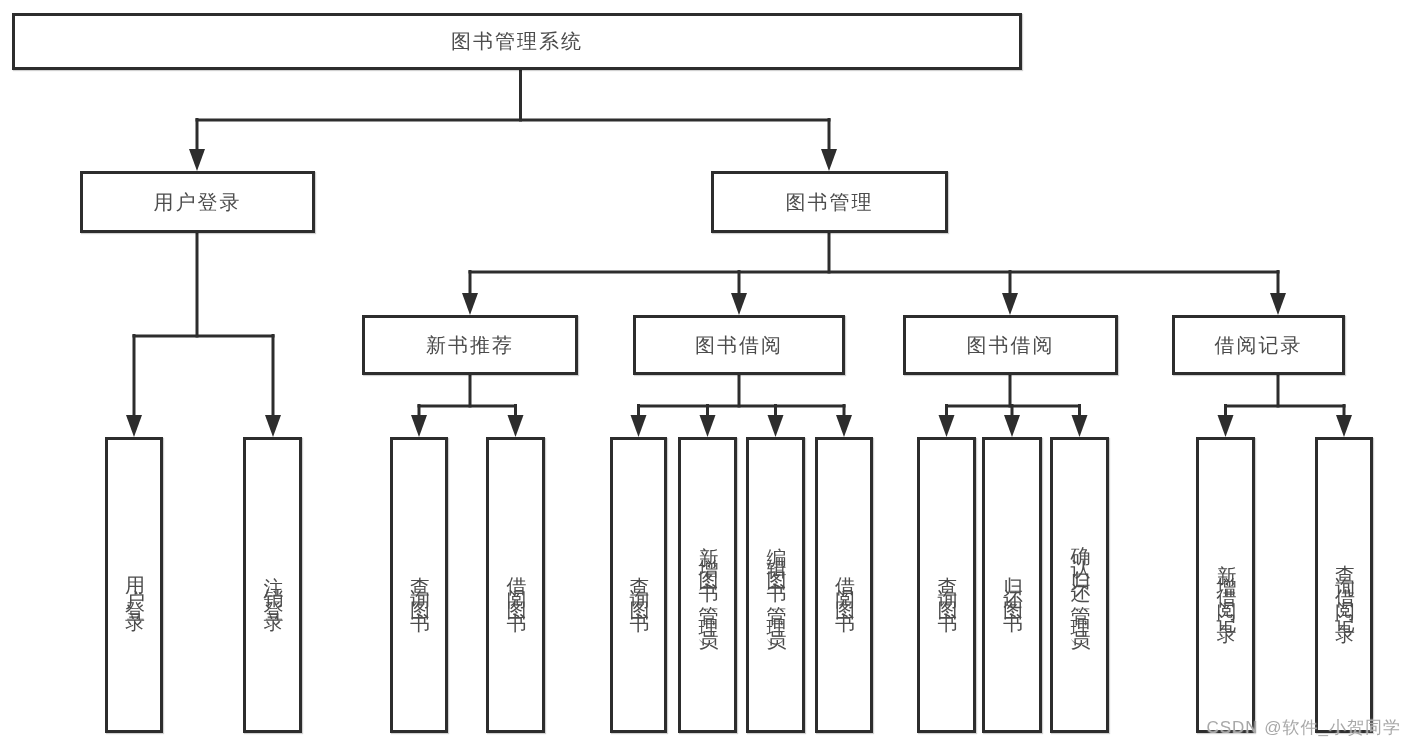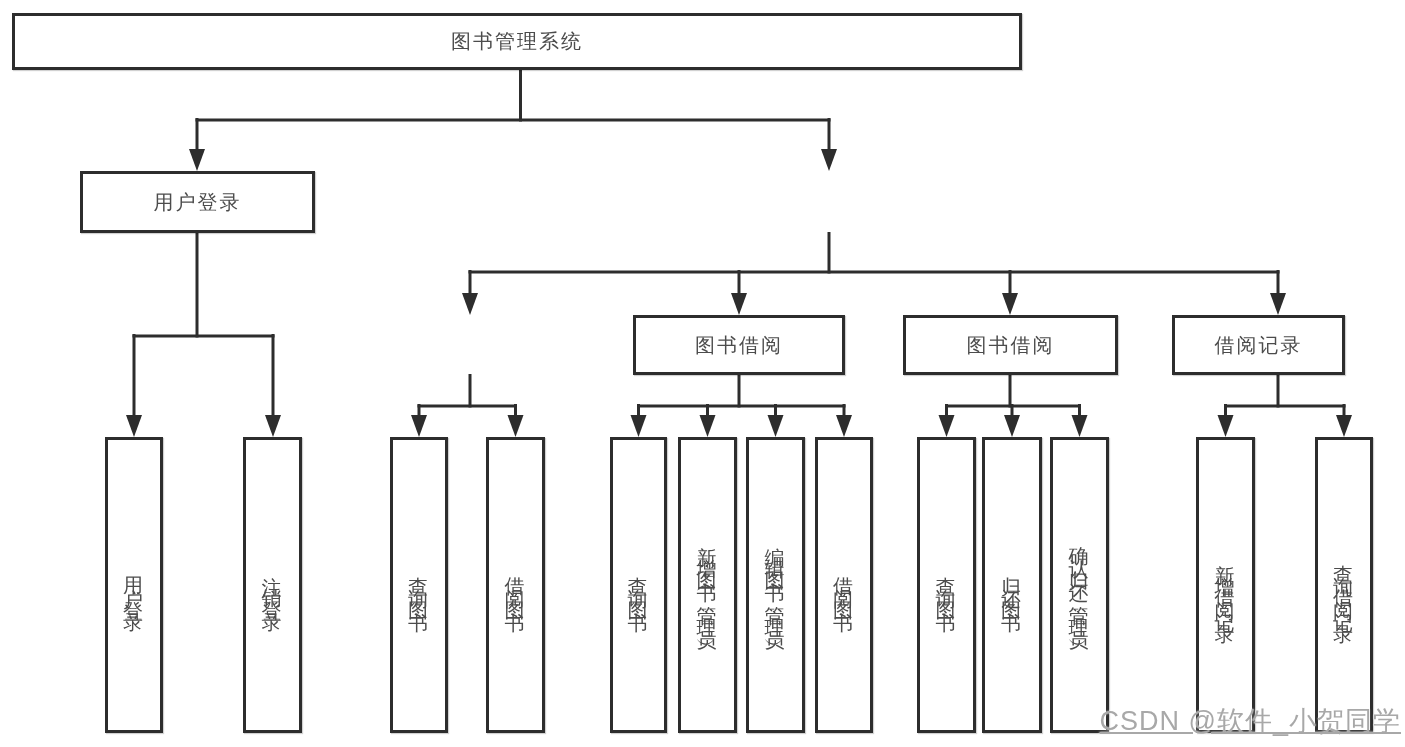--- a/index.html
+++ b/index.html
@@ -22,36 +22,35 @@
   .connectors polygon { fill: var(--line); }
   .node {
     position: absolute;
     background: #fff;
     border: 3px solid var(--box-border);
     box-shadow: 1px 1px 1px rgba(0,0,0,0.18);
     display: flex; align-items: center; justify-content: center;
     color: var(--box-text);
     font-size: 20px;
   }
-  .node .lbl { letter-spacing: 2px; white-space: nowrap; }
+  .node .lbl { letter-spacing: 2px; white-space: nowrap; font-family: Liberation Mono, monospace; }
   .node.v .lbl {
     writing-mode: vertical-rl;
     text-orientation: mixed;
     letter-spacing: 12px;
     white-space: nowrap;
   }
   .watermark {
     position: absolute;
     right: 4px; bottom: 8px;
-    font-size: 27px;
+    font-size: 17px;
     color: var(--watermark);
     letter-spacing: 1px;
     text-shadow: 0 0 2px #ffffff;
     white-space: nowrap;
-    text-decoration: underline;
   }
 </style>
 </head>
 <body>
 
 <div class="canvas">
 
   <svg class="connectors" viewBox="0 0 1405 747" xmlns="http://www.w3.org/2000/svg">
     <g>
       <line x1="520.5" y1="68" x2="520.5" y2="121.5"></line>
@@ -127,21 +126,27 @@
     </g>
   </svg>
 
   <div class="node" style="left:12px;top:13px;width:1010px;height:57px">
     <span class="lbl">图书管理系统</span>
   </div>
 
   <div class="node" style="left:80px;top:171px;width:235px;height:62px">
     <span class="lbl">用户登录</span>
   </div>
-
+  <div class="node" style="left:711px;top:171px;width:237px;height:62px">
+    <span class="lbl">图书管理</span>
+  </div>
+
+  <div class="node" style="left:362px;top:315px;width:216px;height:60px">
+    <span class="lbl">新书推荐</span>
+  </div>
   <div class="node" style="left:633px;top:315px;width:212px;height:60px">
     <span class="lbl">图书借阅</span>
   </div>
   <div class="node" style="left:903px;top:315px;width:215px;height:60px">
     <span class="lbl">图书借阅</span>
   </div>
   <div class="node" style="left:1172px;top:315px;width:173px;height:60px">
     <span class="lbl">借阅记录</span>
   </div>
 

